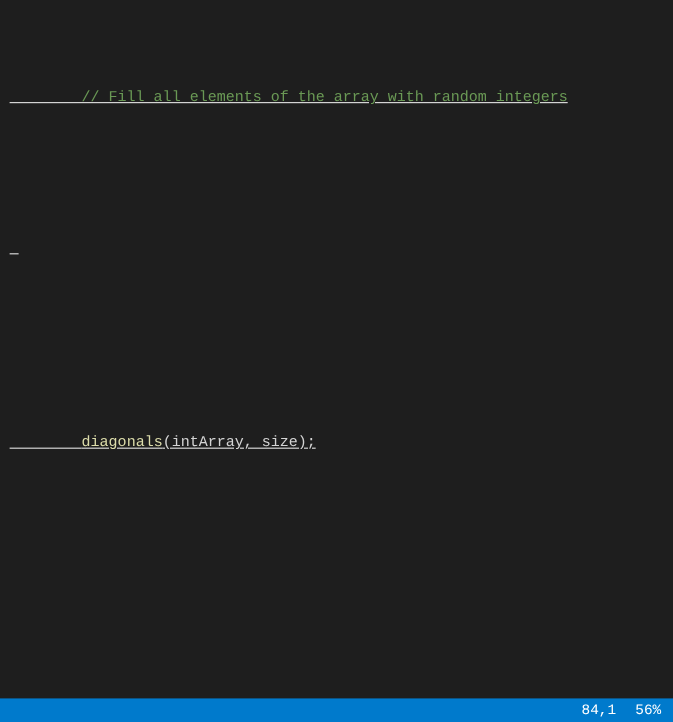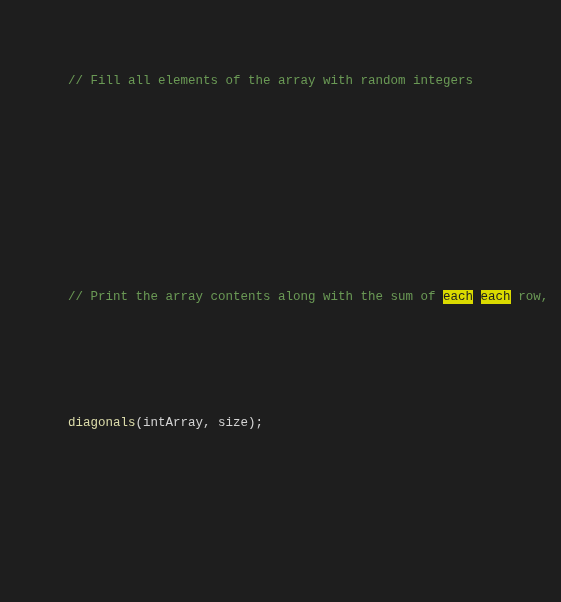--- a/index.html
+++ b/index.html
@@ -31,20 +31,21 @@
       line-height: 18px;
       white-space: pre;
       position: relative;
     }
 
     .line {
       display: flex;
       align-items: center;
       min-height: 18px;
       padding-left: 4px;
+      text-decoration: underline;
     }
 
     .line-content {
       flex: 1;
       padding-left: 4px;
     } 
     .fn { color: #dcdcaa; } 
     .cm { color: #6a9955; } 
     .plain { color: #d4d4d4; }
     .highlight-each { background-color: #dada00; color: #1e1e1e; }
@@ -85,23 +86,20 @@
     </div>
 
     
 
     
     <div class="line">
       <span class="line-content">&nbsp;</span>
     </div>
 
     
-    <div class="line">
-      <span class="line-content"><span class="cm">        // Print the array contents along with the sum of </span><span class="highlight-each">each</span><span class="cm"> </span><span class="highlight-each">each</span><span class="cm"> row,</span></span>
-    </div>
 
     
 
     
     <div class="line">
       <span class="line-content"><span class="plain">        </span><span class="fn">diagonals</span><span class="plain">(intArray, size);</span></span>
     </div>
 
     
     
@@ -203,13 +201,20 @@
     
 
     
     
 
     
     
 
   </div>
 
+  <div class="status-bar">
+    <div class="status-bar-left"></div>
+    <div class="status-info">
+      <span>84,1</span>
+      <span>56%</span>
+    </div>
+  </div>
 </div>
 
 </body></html>

